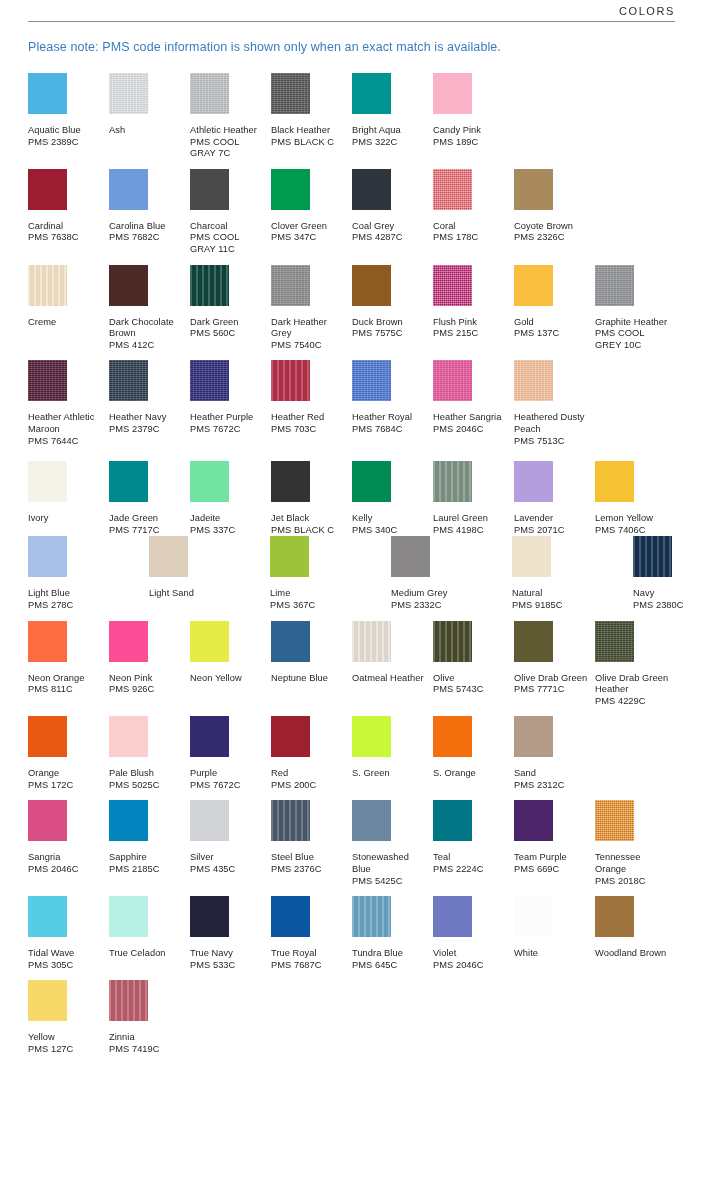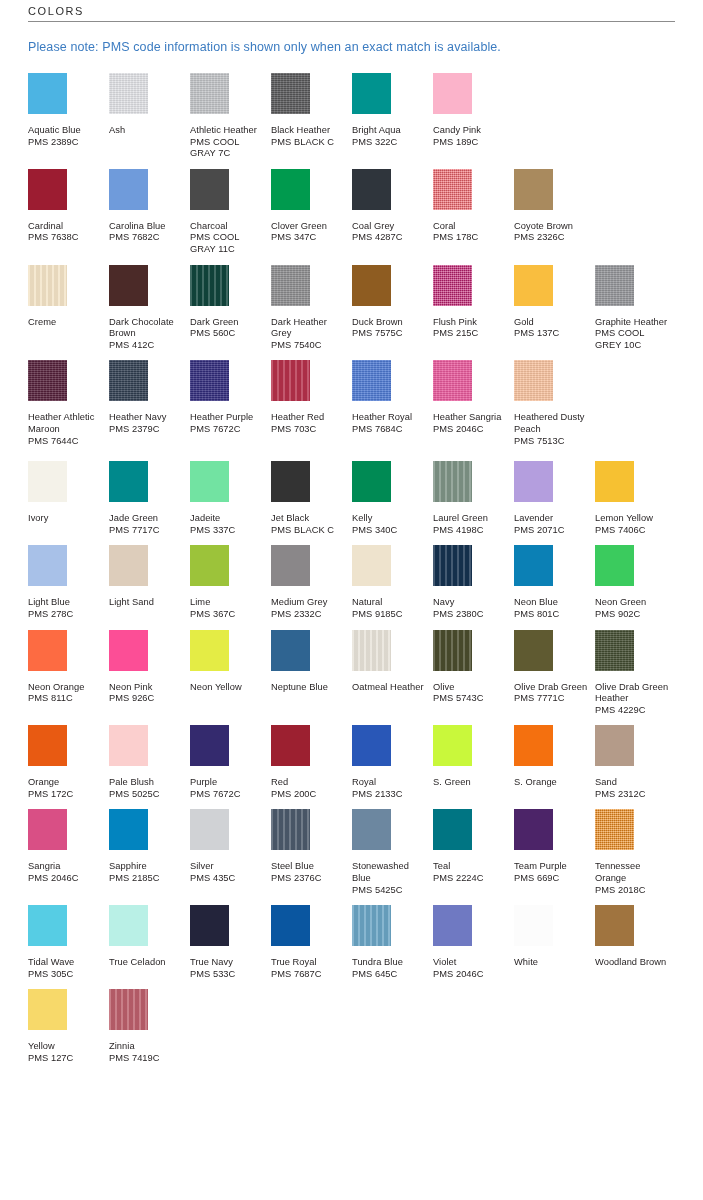--- a/index.html
+++ b/index.html
@@ -23,20 +23,21 @@
   }
 
   
   .section-header {
     padding-top: 4px;
     font-size: 11px;
     letter-spacing: 1.6px;
     color: #2e2e2e;
     font-weight: 400;
     line-height: 14px;
+    text-align: right;
   }
   .header-rule {
     margin-top: 3px;
     border-bottom: 1px solid #8c8c8c;
     height: 0;
   }
 
   .note {
     margin-top: 18px;
     font-size: 12.5px;
@@ -216,21 +217,21 @@
         </div>
         <div class="cell">
           <div class="swatch heathered" style="background-color: rgb(234, 90, 157);"></div>
           <div class="label"><span>Heather Sangria</span><span class="pms">PMS 2046C</span></div>
         </div>
         <div class="cell">
           <div class="swatch heathered" style="background-color: rgb(250, 196, 160);"></div>
           <div class="label"><span>Heathered Dusty Peach</span><span class="pms">PMS 7513C</span></div>
         </div>
       </div>
-      <div class="row" style="margin-bottom: 9px;">
+      <div class="row" style="">
         <div class="cell">
           <div class="swatch" style="background-color: rgb(244, 242, 233);"></div>
           <div class="label"><span>Ivory</span></div>
         </div>
         <div class="cell">
           <div class="swatch" style="background-color: rgb(0, 137, 140);"></div>
           <div class="label"><span>Jade Green</span><span class="pms">PMS 7717C</span></div>
         </div>
         <div class="cell">
           <div class="swatch" style="background-color: rgb(114, 227, 162);"></div>
@@ -250,21 +251,21 @@
         </div>
         <div class="cell">
           <div class="swatch" style="background-color: rgb(180, 158, 222);"></div>
           <div class="label"><span>Lavender</span><span class="pms">PMS 2071C</span></div>
         </div>
         <div class="cell">
           <div class="swatch" style="background-color: rgb(246, 193, 50);"></div>
           <div class="label"><span>Lemon Yellow</span><span class="pms">PMS 7406C</span></div>
         </div>
       </div>
-      <div class="row" style="margin-bottom: 9px;">
+      <div class="row" style="margin-bottom: 9px; gap: 40px;">
         <div class="cell">
           <div class="swatch" style="background-color: rgb(168, 193, 232);"></div>
           <div class="label"><span>Light Blue</span><span class="pms">PMS 278C</span></div>
         </div>
         <div class="cell">
           <div class="swatch" style="background-color: rgb(221, 205, 187);"></div>
           <div class="label"><span>Light Sand</span></div>
         </div>
         <div class="cell">
           <div class="swatch" style="background-color: rgb(156, 195, 58);"></div>
@@ -336,24 +337,20 @@
         </div>
         <div class="cell">
           <div class="swatch" style="background-color: rgb(52, 42, 110);"></div>
           <div class="label"><span>Purple</span><span class="pms">PMS 7672C</span></div>
         </div>
         <div class="cell">
           <div class="swatch" style="background-color: rgb(156, 32, 48);"></div>
           <div class="label"><span>Red</span><span class="pms">PMS 200C</span></div>
         </div>
         <div class="cell">
-          <div class="swatch" style="background-color: rgb(41, 87, 183);"></div>
-          <div class="label"><span>Royal</span><span class="pms">PMS 2133C</span></div>
-        </div>
-        <div class="cell">
           <div class="swatch" style="background-color: rgb(201, 248, 59);"></div>
           <div class="label"><span>S. Green</span></div>
         </div>
         <div class="cell">
           <div class="swatch" style="background-color: rgb(244, 112, 15);"></div>
           <div class="label"><span>S. Orange</span></div>
         </div>
         <div class="cell">
           <div class="swatch" style="background-color: rgb(180, 155, 137);"></div>
           <div class="label"><span>Sand</span><span class="pms">PMS 2312C</span></div>

